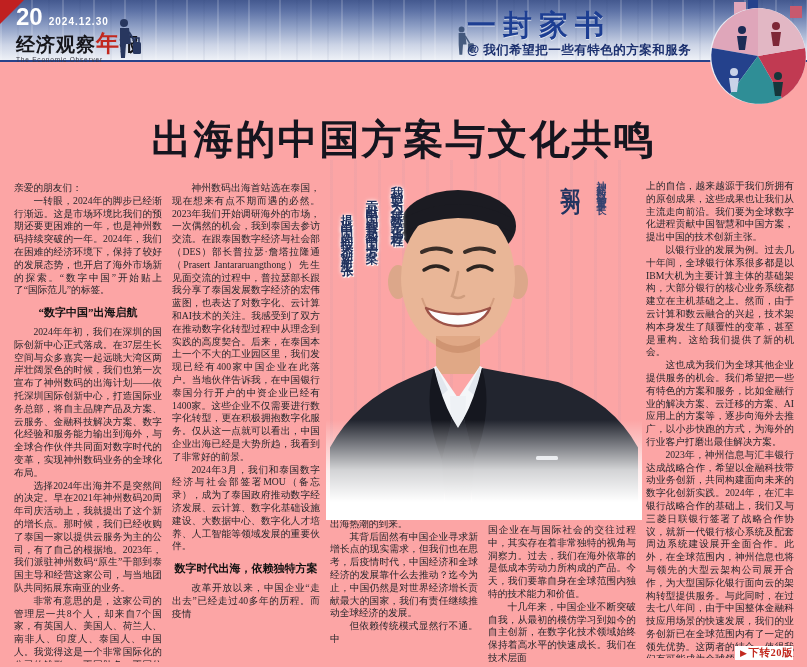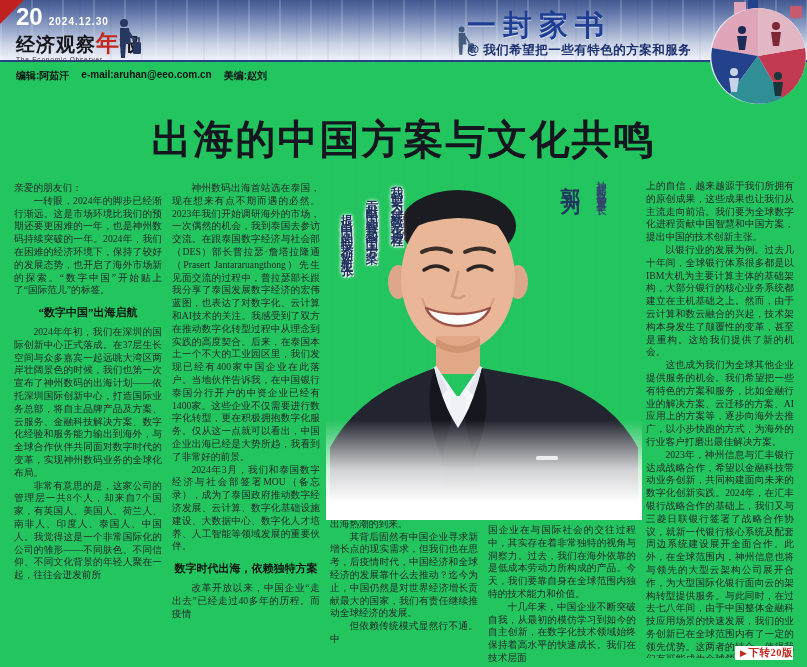--- a/index.html
+++ b/index.html
@@ -1,21 +1,21 @@
 <!DOCTYPE html>
 <html style="--accent-red: #c2281e; --navy: #1d3e92; --deep-navy: #1a2f6e; --body-ink: #26262b; --headline-ink: #15151f; --quote-navy: #22335f;"><head>
 <meta charset="utf-8">
 <style>
   :root{
     --accent-red:#c2281e; --navy:#1d3e92; --deep-navy:#1a2f6e;
     --body-ink:#26262b; --headline-ink:#15151f; --quote-navy:#22335f;
   }
   *{margin:0;padding:0;box-sizing:border-box;}
   html,body{background:#e8e8e8;}
-  .page{position:relative;width:807px;height:667px;background:#22c55e;overflow:hidden;
+  .page{position:relative;width:807px;height:667px;background:#fca5a5;overflow:hidden;
     font-family:"Liberation Serif","DejaVu Serif",serif;color:var(--body-ink);}
   
   .masthead{position:absolute;left:0;top:0;width:807px;height:62px;
     background:linear-gradient(180deg,#44598f 0%,#5d72a6 18%,#8fa0c6 45%,#ccd4e6 75%,#eef1f7 100%);
     border-bottom:2px solid #27428a;}
   .masthead::after{content:"";position:absolute;inset:0;
     background:repeating-linear-gradient(90deg,rgba(255,255,255,.16) 0 2px,rgba(255,255,255,0) 2px 17px,rgba(30,50,100,.05) 17px 19px,rgba(255,255,255,0) 19px 31px);}
   .corner-tri{position:absolute;left:0;top:0;width:0;height:0;z-index:4;
     border-top:24px solid #c02020;border-right:24px solid transparent;}
   .mh-left{position:absolute;left:16px;top:5px;z-index:3;}
@@ -122,25 +122,20 @@
     <circle cx="38" cy="30" r="4" fill="#1c2b55"></circle>
       <path d="M33,36 L43,36 L41,50 L35,50 Z" fill="#1c2b55"></path>
     <circle cx="72" cy="26" r="4" fill="#7e2737"></circle>
       <path d="M67,32 L77,32 L75,46 L69,46 Z" fill="#7e2737"></path>
     <circle cx="30" cy="72" r="4" fill="#c8d2e8"></circle>
       <path d="M25,78 L35,78 L33,92 L27,92 Z" fill="#c8d2e8"></path>
     <circle cx="74" cy="76" r="4" fill="#16363a"></circle>
       <path d="M69,82 L79,82 L77,96 L71,96 Z" fill="#16363a"></path>
   </svg>
 
-  <div class="editor-line">
-    <span>编辑:阿茹汗</span>
-    <span>e-mail:aruhan@eeo.com.cn</span>
-    <span>美编:赵刘</span>
-  </div>
 
   <h1 class="headline">出海的中国方案与文化共鸣</h1>
 
   <div class="photo-wrap">
     <svg width="308" height="358" viewBox="0 0 308 358">
 
       <ellipse cx="128" cy="66" rx="58" ry="36" fill="#1b1b22"></ellipse>
 
       <ellipse cx="68" cy="122" rx="10" ry="17" fill="#dca78a"></ellipse>
       <ellipse cx="188" cy="122" rx="10" ry="17" fill="#dca78a"></ellipse>
@@ -190,20 +185,21 @@
   <div class="byline">
     <div class="byline-name">郭为</div>
     <div class="byline-title">神州数码董事长</div>
   </div>
 
   <div class="col col-1">
       <div class="blk salut">亲爱的朋友们：</div>
       <div class="blk p">一转眼，2024年的脚步已经渐行渐远。这是市场环境比我们的预期还要更困难的一年，也是神州数码持续突破的一年。2024年，我们在困难的经济环境下，保持了较好的发展态势，也开启了海外市场新的探索。“数字中国”开始贴上了“国际范儿”的标签。</div>
       <div class="blk subhead">“数字中国”出海启航</div>
       <div class="blk p">2024年年初，我们在深圳的国际创新中心正式落成。在37层生长空间与众多嘉宾一起远眺大湾区两岸壮阔景色的时候，我们也第一次宣布了神州数码的出海计划——依托深圳国际创新中心，打造国际业务总部，将自主品牌产品及方案、云服务、金融科技解决方案、数字化经验和服务能力输出到海外，与全球合作伙伴共同面对数字时代的变革，实现神州数码业务的全球化布局。</div>
+      <div class="blk p">选择2024年出海并不是突然间的决定。早在2021年神州数码20周年司庆活动上，我就提出了这个新的增长点。那时候，我们已经收购了泰国一家以提供云服务为主的公司，有了自己的根据地。2023年，我们派驻神州数码“原生”干部到泰国主导和经营这家公司，与当地团队共同拓展东南亚的业务。</div>
       <div class="blk p">非常有意思的是，这家公司的管理层一共8个人，却来自7个国家，有英国人、美国人、荷兰人、南非人、印度人、泰国人、中国人。我觉得这是一个非常国际化的公司的雏形——不同肤色、不同信仰、不同文化背景的年轻人聚在一起，往往会迸发前所</div>
     </div>
   <div class="col col-2">
       <div class="blk p">神州数码出海首站选在泰国，现在想来有点不期而遇的必然。2023年我们开始调研海外的市场，一次偶然的机会，我到泰国去参访交流。在跟泰国数字经济与社会部（DES）部长普拉瑟·詹塔拉隆通（Prasert Jantararuangthong）先生见面交流的过程中，普拉瑟部长跟我分享了泰国发展数字经济的宏伟蓝图，也表达了对数字化、云计算和AI技术的关注。我感受到了双方在推动数字化转型过程中从理念到实践的高度契合。后来，在泰国本土一个不大的工业园区里，我们发现已经有400家中国企业在此落户。当地伙伴告诉我，在中国银行泰国分行开户的中资企业已经有1400家。这些企业不仅需要进行数字化转型，更在积极拥抱数字化服务。仅从这一点就可以看出，中国企业出海已经是大势所趋，我看到了非常好的前景。</div>
       <div class="blk p">2024年3月，我们和泰国数字经济与社会部签署MOU（备忘录），成为了泰国政府推动数字经济发展、云计算、数字化基础设施建设、大数据中心、数字化人才培养、人工智能等领域发展的重要伙伴。</div>
       <div class="blk subhead">数字时代出海，依赖独特方案</div>
       <div class="blk p">改革开放以来，中国企业“走出去”已经走过40多年的历程。而疫情</div>
     </div>
   <div class="col col-3">
       <div class="blk p-cont">之后，我们再次切实体会到新一轮出海热潮的到来。</div>

